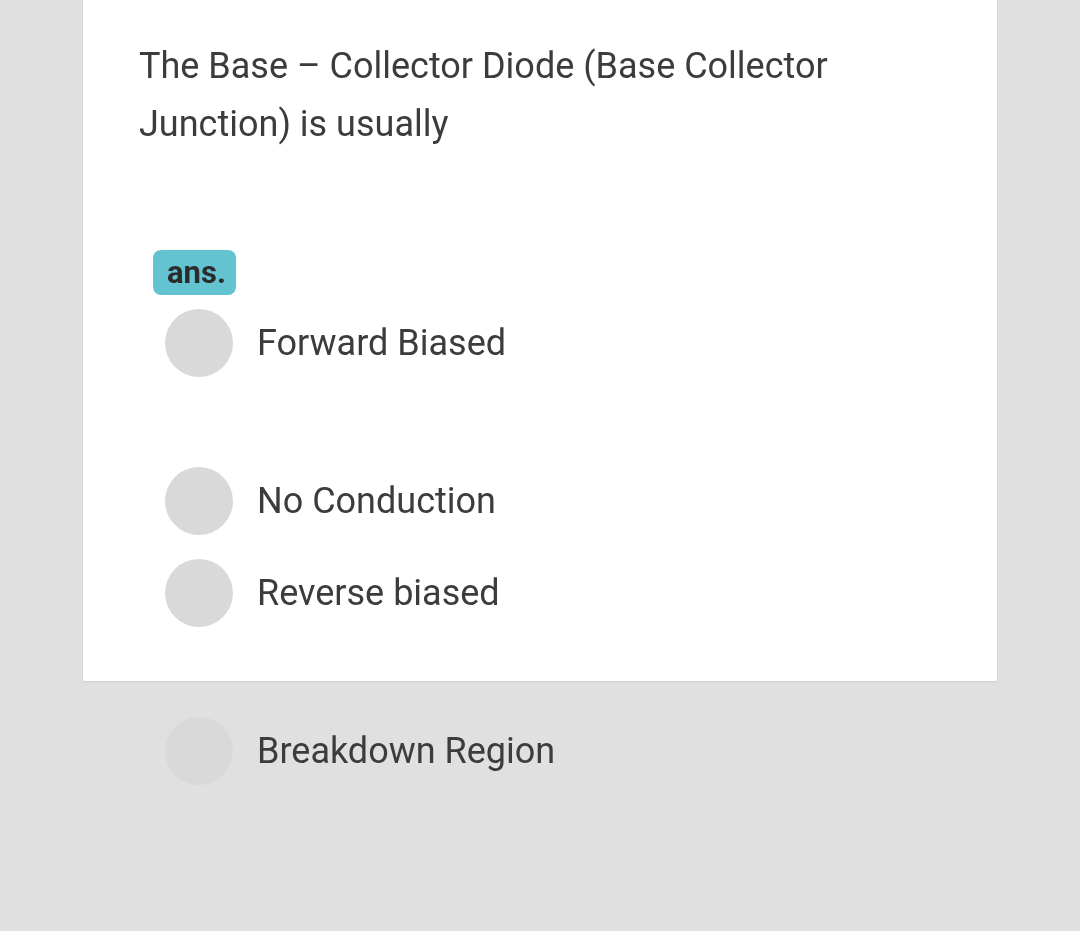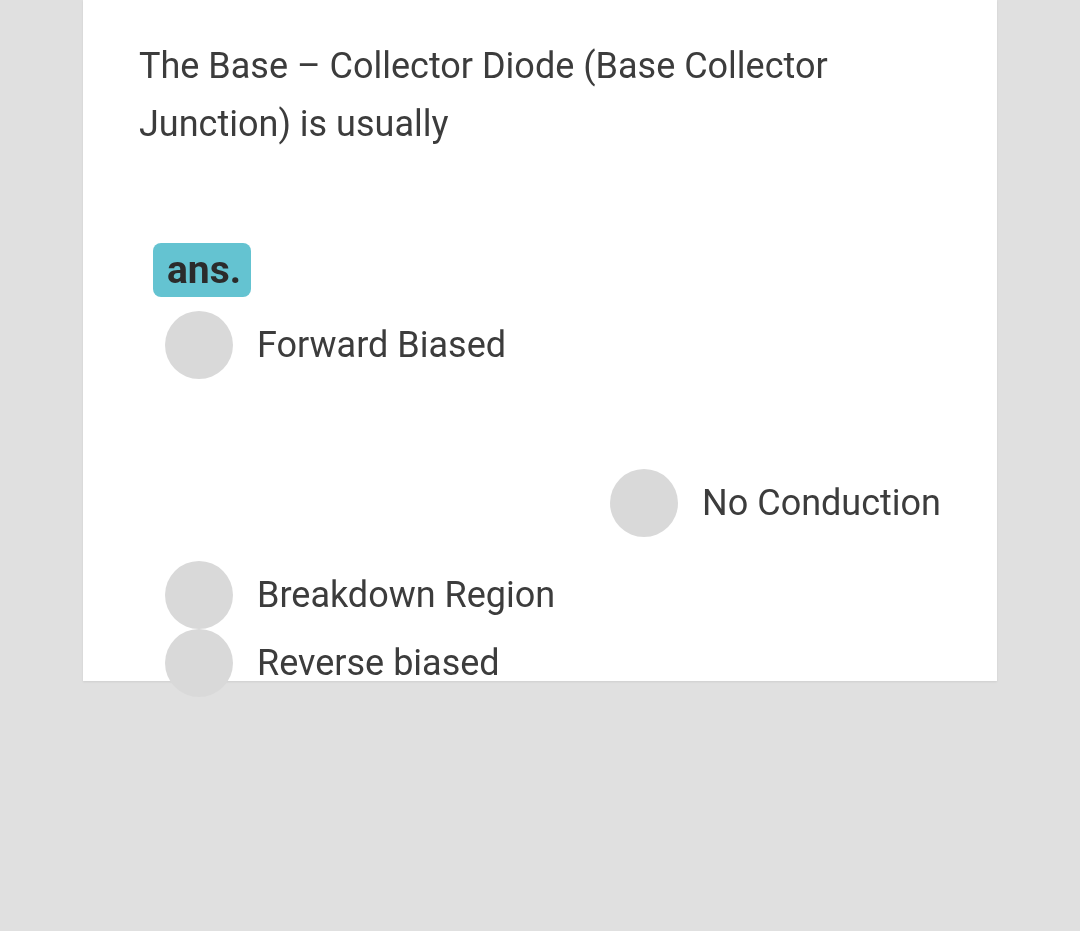--- a/index.html
+++ b/index.html
@@ -27,38 +27,39 @@
       font-size: 36px;
       color: #3c3c3c;
       line-height: 1.6;
       font-weight: 400;
       margin-bottom: 90px;
     }
     .answer-label {
       display: inline-block;
       background-color: #64c3d1;
       color: #2b2b2b;
-      font-size: 39px;
+      font-size: 31px;
       font-weight: 700;
       padding: 4px 10px 4px 14px;
       border-radius: 8px;
       margin-left: 14px;
       margin-bottom: 14px;
+      margin-top: 7px;
     }
     .options {
       display: flex;
       flex-direction: column;
     }
     .option {
       display: flex;
       align-items: center;
       margin-left: 26px;
     }
     .option-0 { margin-bottom: 90px; }
-    .option-1 { margin-bottom: 24px; justify-content: flex-end; }
+    .option-1 { margin-bottom: 24px; }
     .option-2 { margin-bottom: 90px; }
     .option-3 { margin-bottom: 0; }
     .bullet {
       width: 68px;
       height: 68px;
       border-radius: 50%;
       background-color: #d9d9d9;
       flex-shrink: 0;
       margin-right: 24px;
     }
@@ -76,22 +77,22 @@
   <div class="answer-label">ans.</div>
   <div class="options">
     <div class="option option-0">
       <div class="bullet"></div>
       <div class="option-text">Forward Biased</div>
     </div>
     <div class="option option-1">
       <div class="bullet"></div>
       <div class="option-text">No Conduction</div>
     </div>
+    <div class="option option-2">
+      <div class="bullet"></div>
+      <div class="option-text">Reverse biased</div>
+    </div>
     <div class="option option-3">
       <div class="bullet"></div>
       <div class="option-text">Breakdown Region</div>
-    </div>
-    <div class="option option-2">
-      <div class="bullet"></div>
-      <div class="option-text">Reverse biased</div>
     </div>
   </div>
 </div>
 
 </body></html>

